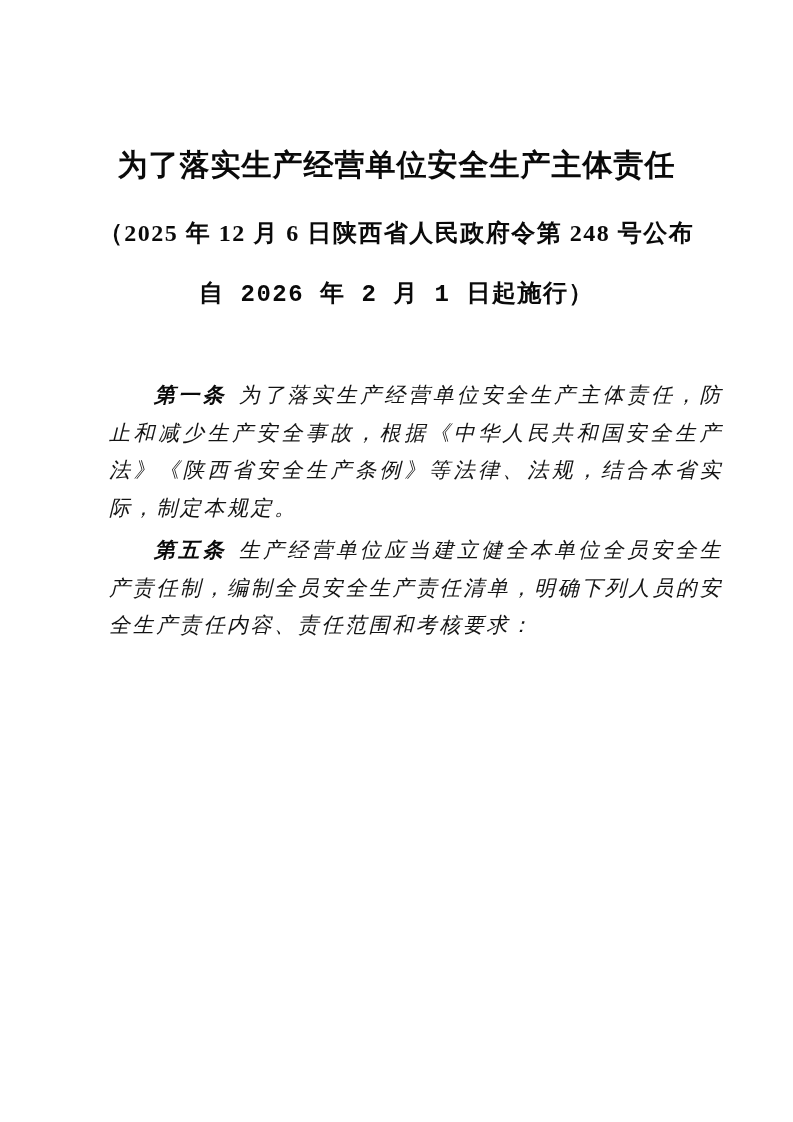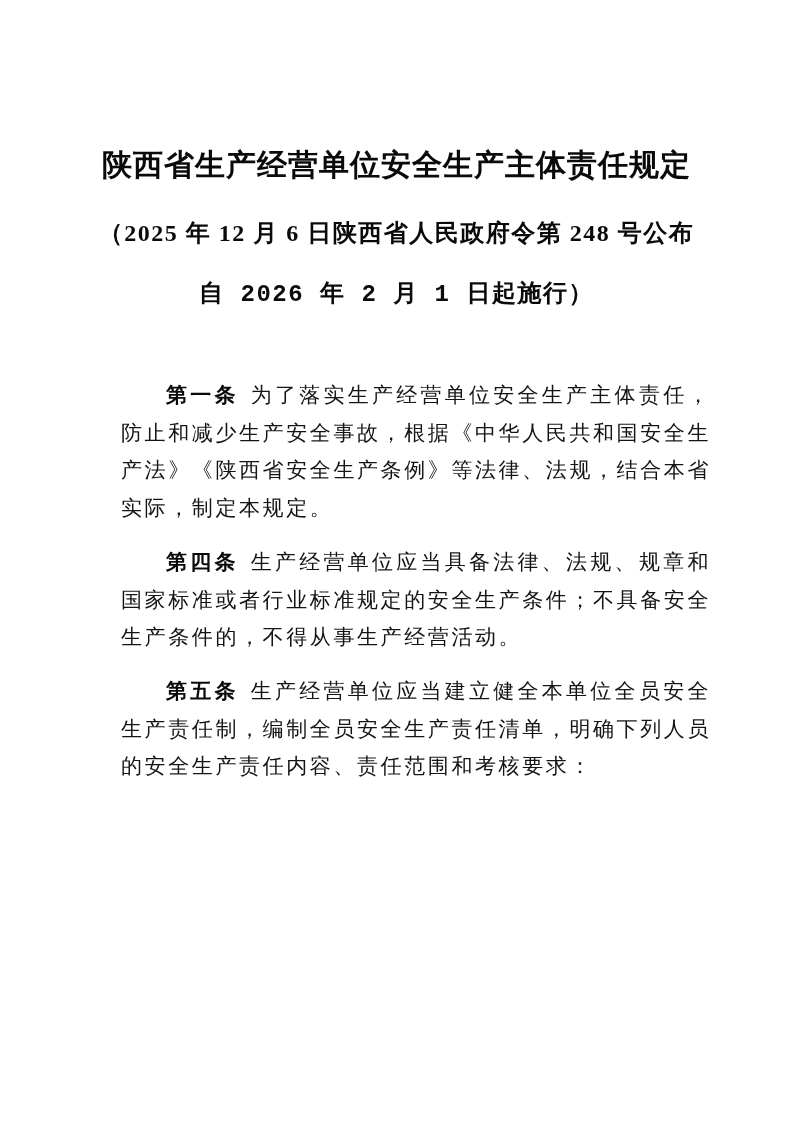--- a/index.html
+++ b/index.html
@@ -45,42 +45,42 @@
   .doc-body {
     margin: 69px 66px 0 105px;
     font-size: 21px;
     line-height: 37.7px;
     letter-spacing: 2.6px;
     text-align: justify;
     text-justify: inter-character;
     color: #141414;
   }
   .article {
-    margin: 16px;
+    margin: 4px;
     padding: 0;
     text-indent: 45px;
+    font-style: italic;
   }
   .art-num {
     font-weight: 700;
     margin-right: 12px;
     color: #0a0a0a;
   }
 </style>
 </head>
 <body>
 
 <div class="page">
-  <h1 class="doc-title">陕西省生产经营单位安全生产主体责任规定</h1>
+  <h1 class="doc-title">为了落实生产经营单位安全生产主体责任</h1>
 
   <p class="doc-subtitle">（2025 年 12 月 6 日陕西省人民政府令第 248 号公布</p>
 
   <p class="doc-subtitle sub2">自 2026 年 2 月 1 日起施行）</p>
 
   <div class="doc-body">
     <p class="article"><span class="art-num">第一条</span><span class="art-text">为了落实生产经营单位安全生产主体责任，防止和减少生产安全事故，根据《中华人民共和国安全生产法》《陕西省安全生产条例》等法律、法规，结合本省实际，制定本规定。</span></p>
 
 
 
-    <p class="article"><span class="art-num">第四条</span><span class="art-text">生产经营单位应当具备法律、法规、规章和国家标准或者行业标准规定的安全生产条件；不具备安全生产条件的，不得从事生产经营活动。</span></p>
 
     <p class="article"><span class="art-num">第五条</span><span class="art-text">生产经营单位应当建立健全本单位全员安全生产责任制，编制全员安全生产责任清单，明确下列人员的安全生产责任内容、责任范围和考核要求：</span></p>
   </div>
 </div>
 
 </body></html>

